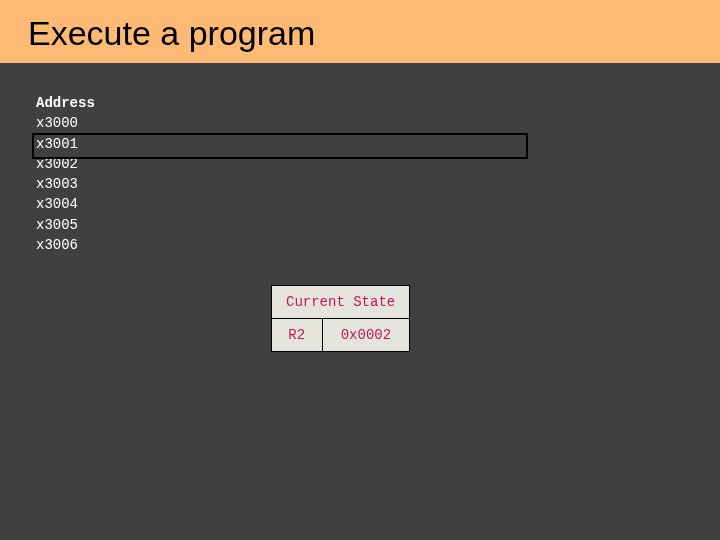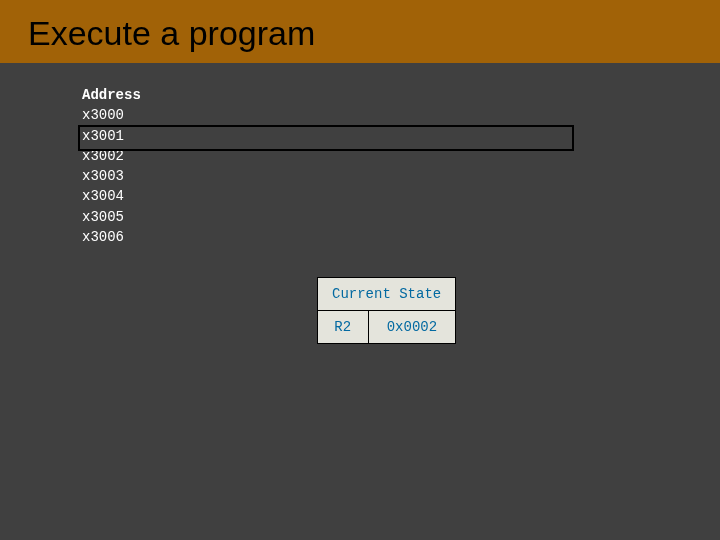--- a/index.html
+++ b/index.html
@@ -5,32 +5,31 @@
   html,body{margin:0;padding:0}
   body{
     width:720px;height:540px;
     background:#404040;
     font-family:Arial,Helvetica,sans-serif;
     color:#fff;
     overflow:hidden;
     position:relative;
   }
   .title-wrap{
-    background:#a16207;
+    background:#fdba74;
     color:#000;
     padding:14px 28px 10px 28px;
   }
   .title{
     font-size:34px;
     font-weight:400;
     margin:0;
   }
   .content{
-    padding:22px 36px 0 36px;
-    margin-left:46px;
+    padding:30px 36px 0 36px;
   }
   .code-area{
     font-family:"Courier New",Courier,monospace;
     font-size:14px;
     line-height:1.45;
     white-space:pre;
     position:relative;
   }
   .addr-col{
     display:inline-block;
@@ -45,21 +44,21 @@
   .highlight-box{
     position:absolute;
     border:2px solid #000;
     pointer-events:none;
   }
   .state-table{
     margin:30px 0 0 235px;
     border-collapse:collapse;
     font-family:"Courier New",Courier,monospace;
     font-size:14px;
-    color:#0369a1;
+    color:#be185d;
   }
   .state-table td,
   .state-table th{
     border:1px solid #000;
     background:#e4e4dc;
     padding:8px 14px;
     text-align:center;
   }
   .state-table th{
     font-weight:normal;

